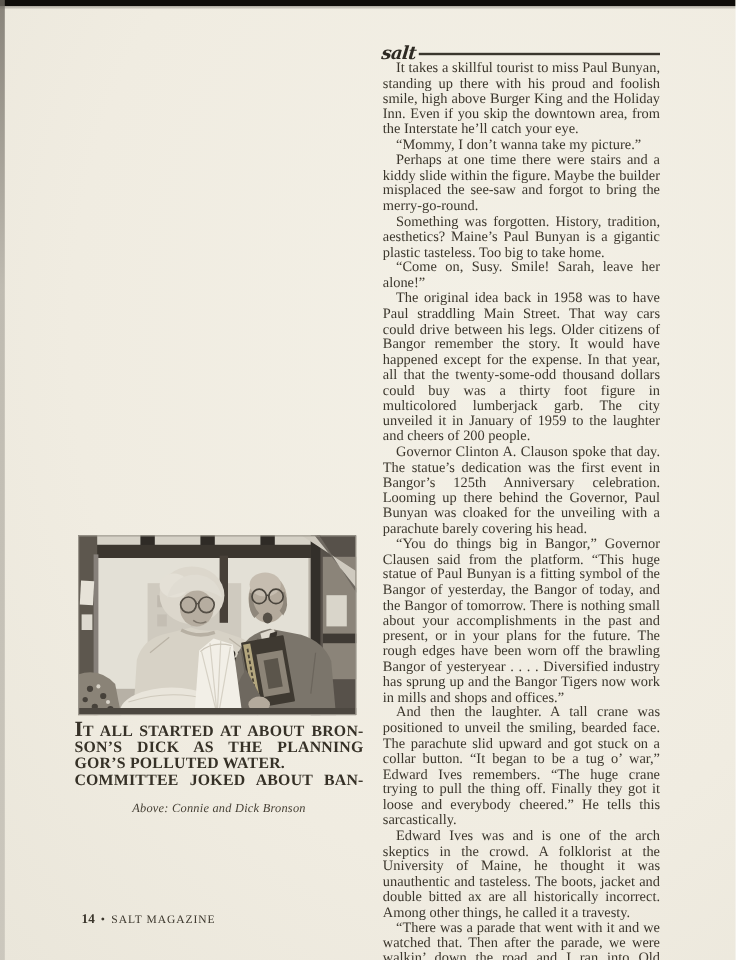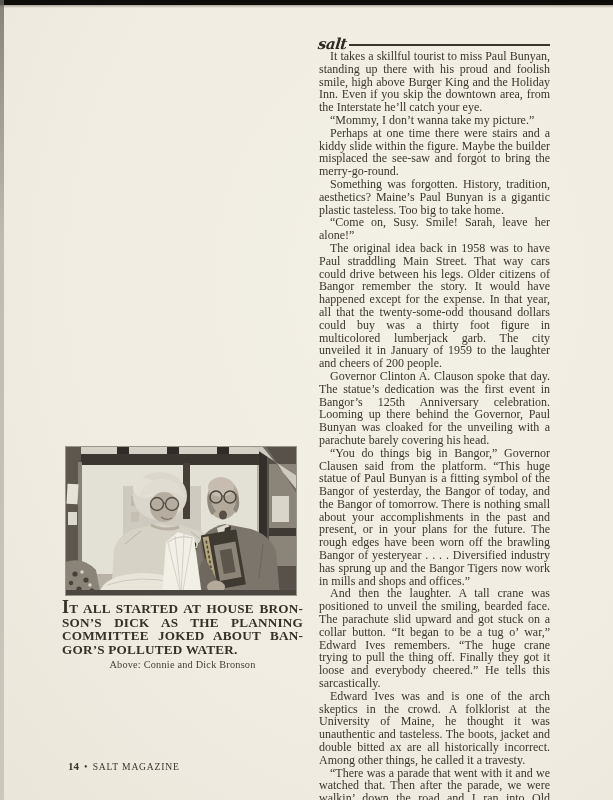--- a/index.html
+++ b/index.html
@@ -48,22 +48,22 @@
   
   .caption{
     position:absolute;left:62px;top:602px;width:241px;
     font-weight:bold;font-size:13.2px;line-height:13.6px;
     color:#363127;letter-spacing:.2px;
   }
   .cap-line{text-align:justify;text-align-last:justify;}
   .cap-line.last{text-align-last:left;}
   .cap-line:first-child::first-letter{font-size:18px;line-height:10px;}
   .caption-credit{
-    margin-top:2px;text-align:center;font-weight:normal;
-    font-size:10.3px;letter-spacing:.2px;color:#453f34;
+    margin-top:12px;text-align:center;font-weight:normal;
+    font-style:italic;font-size:10.3px;letter-spacing:.2px;color:#453f34;
   }
 
   
   .footer{
     position:absolute;left:68px;top:760px;
     font-size:10px;color:#3b362c;letter-spacing:.4px;
   }
   .footer .pagenum{font-weight:bold;font-size:11px;letter-spacing:0;}
   .footer .bullet{font-size:10px;padding:0 2px;}
   .footer .mag{font-size:9.6px;letter-spacing:.8px;}
@@ -193,24 +193,24 @@
     <polygon points="97,150 101,96 113,86 129,91 137,150" fill="#f2efe7"></polygon>
     <path d="M116,150 L103,97 M116,150 L110,90 M116,150 L119,88 M117,150 L127,93" stroke="#d6d1c5" stroke-width="1" fill="none"></path>
     <path d="M102,97 Q112,88 128,92" stroke="#cbc5b8" stroke-width="1" fill="none"></path>
 
     <rect x="0" y="144" width="232" height="6" fill="#4c4740"></rect>
     <rect x="0.5" y="0.5" width="231" height="149" fill="none" stroke="#9a958b" stroke-width="1"></rect>
   </svg>
 </figure>
 
 <div class="caption">
-  <div class="cap-line">IT ALL STARTED AT HOUSE BRON-</div>
+  <div class="cap-line">IT ALL STARTED AT ABOUT BRON-</div>
   <div class="cap-line">SON’S DICK AS THE PLANNING</div>
+  <div class="cap-line last">GOR’S POLLUTED WATER.</div>
   <div class="cap-line">COMMITTEE JOKED ABOUT BAN-</div>
-  <div class="cap-line last">GOR’S POLLUTED WATER.</div>
   <div class="caption-credit">Above: Connie and Dick Bronson</div>
 </div>
 
 <div class="footer">
   <span class="pagenum">14</span>
   <span class="bullet">•</span>
   <span class="mag">SALT MAGAZINE</span>
 </div>
 
 </body></html>

